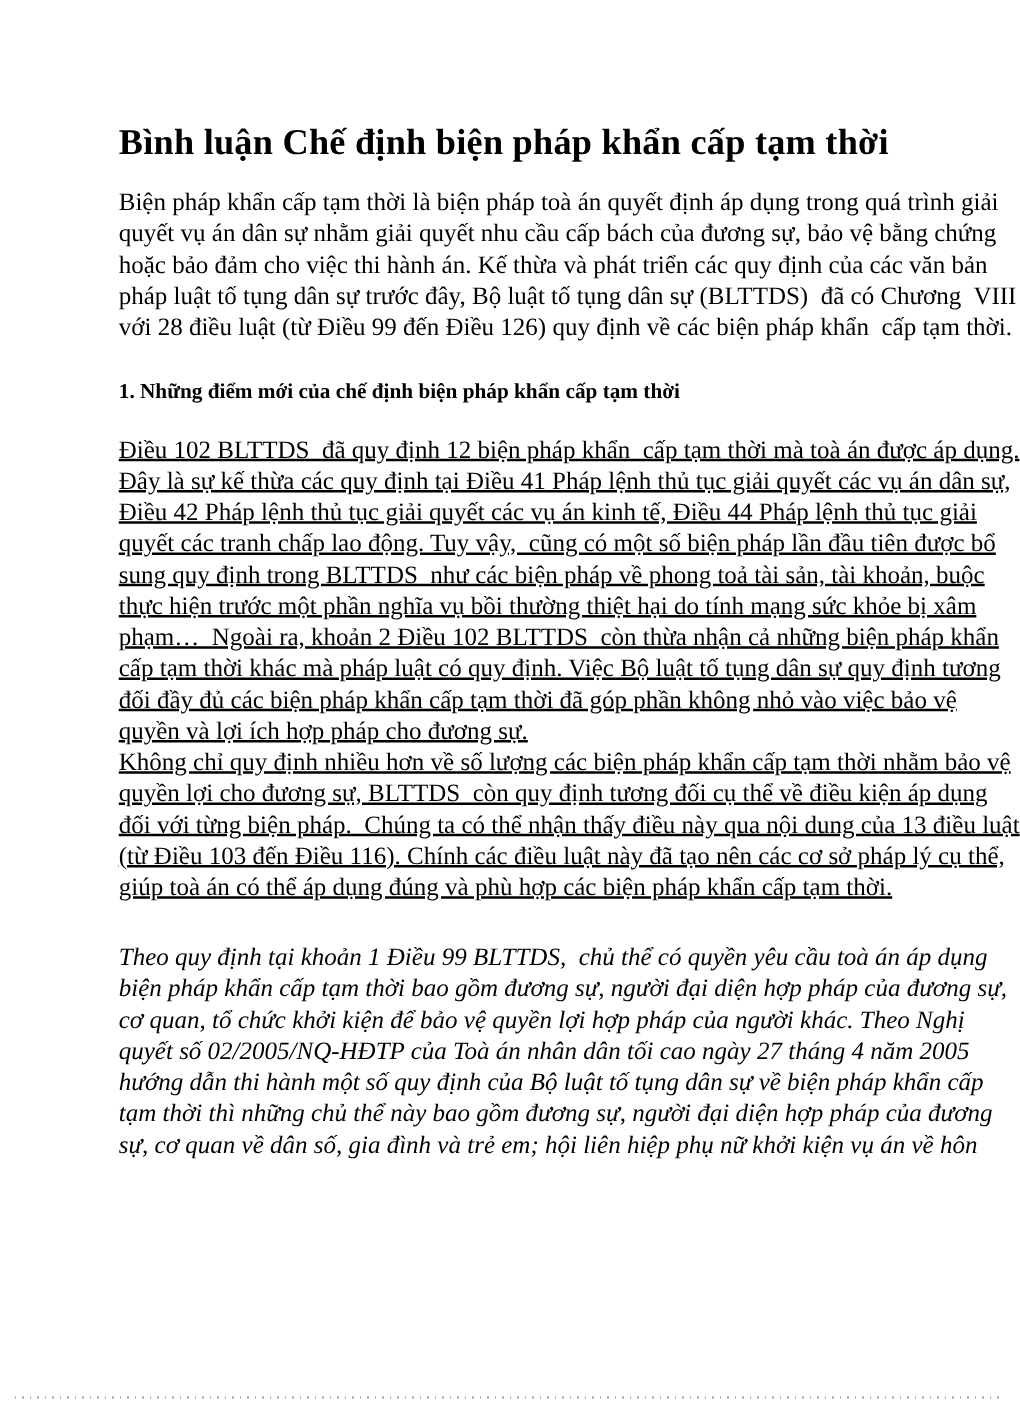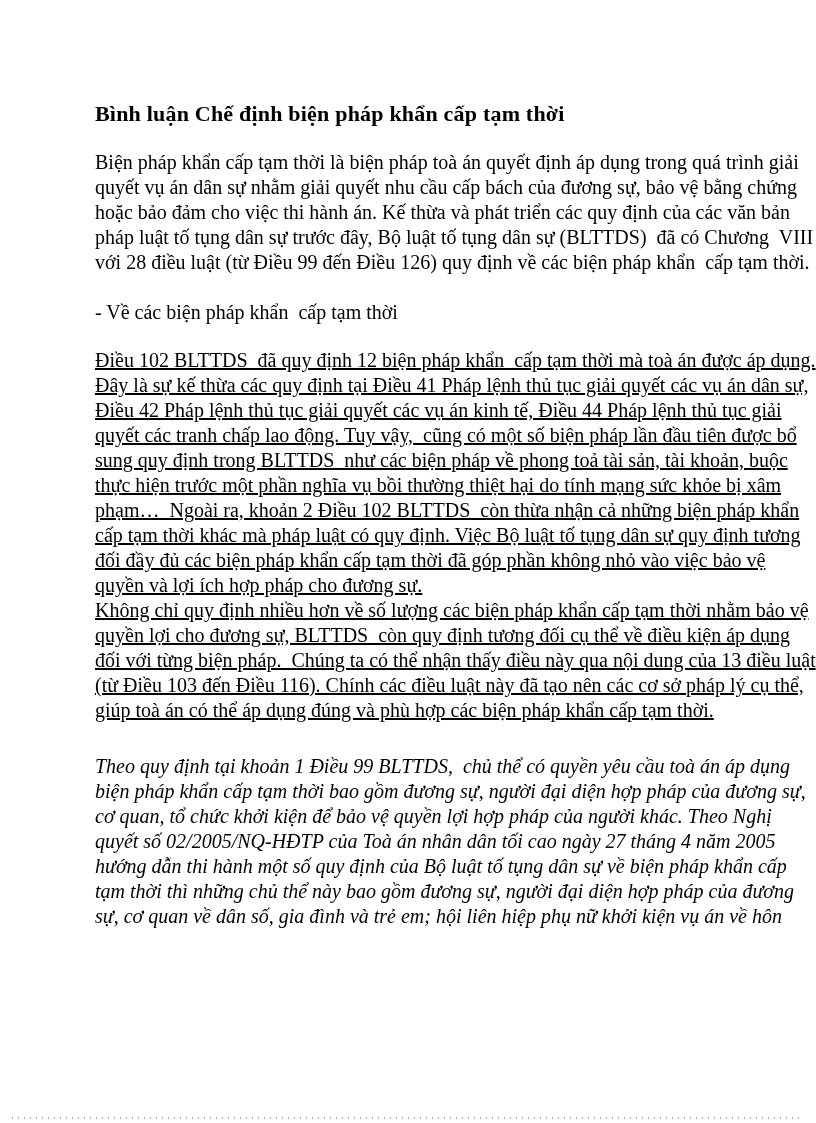--- a/index.html
+++ b/index.html
@@ -16,21 +16,21 @@
     color: #000000;
   }
   .page {
     position: absolute;
     top: 0;
     left: 95px;
     width: 655px;
   }
   .doc-title {
     margin: 97px 0 0 0;
-    font-size: 22px;
+    font-size: 29px;
     line-height: 34px;
     font-weight: bold;
     letter-spacing: 0.2px;
     white-space: pre;
   }
   .body-text {
     font-size: 20px;
     line-height: 25px;
     white-space: pre; 
   }
@@ -68,22 +68,22 @@
 <div class="page">
 
   <h1 class="doc-title">Bình luận Chế định biện pháp khẩn cấp tạm thời</h1>
 
   <p class="body-text intro-para">Biện pháp khẩn cấp tạm thời là biện pháp toà án quyết định áp dụng trong quá trình giải
 quyết vụ án dân sự nhằm giải quyết nhu cầu cấp bách của đương sự, bảo vệ bằng chứng
 hoặc bảo đảm cho việc thi hành án. Kế thừa và phát triển các quy định của các văn bản
 pháp luật tố tụng dân sự trước đây, Bộ luật tố tụng dân sự (BLTTDS)  đã có Chương  VIII
 với 28 điều luật (từ Điều 99 đến Điều 126) quy định về các biện pháp khẩn  cấp tạm thời.</p>
 
+  <h2 class="section-heading">1. Những điểm mới của chế định biện pháp khẩn cấp tạm thời</h2>
 
-  <p class="body-text subheading-1">- Về các biện pháp khẩn  cấp tạm thời</p>
 
   <p class="body-text main-para">Điều 102 BLTTDS  đã quy định 12 biện pháp khẩn  cấp tạm thời mà toà án được áp dụng.
 Đây là sự kế thừa các quy định tại Điều 41 Pháp lệnh thủ tục giải quyết các vụ án dân sự,
 Điều 42 Pháp lệnh thủ tục giải quyết các vụ án kinh tế, Điều 44 Pháp lệnh thủ tục giải
 quyết các tranh chấp lao động. Tuy vậy,  cũng có một số biện pháp lần đầu tiên được bổ
 sung quy định trong BLTTDS  như các biện pháp về phong toả tài sản, tài khoản, buộc
 thực hiện trước một phần nghĩa vụ bồi thường thiệt hại do tính mạng sức khỏe bị xâm
 phạm…  Ngoài ra, khoản 2 Điều 102 BLTTDS  còn thừa nhận cả những biện pháp khẩn
 cấp tạm thời khác mà pháp luật có quy định. Việc Bộ luật tố tụng dân sự quy định tương
 đối đầy đủ các biện pháp khẩn cấp tạm thời đã góp phần không nhỏ vào việc bảo vệ

